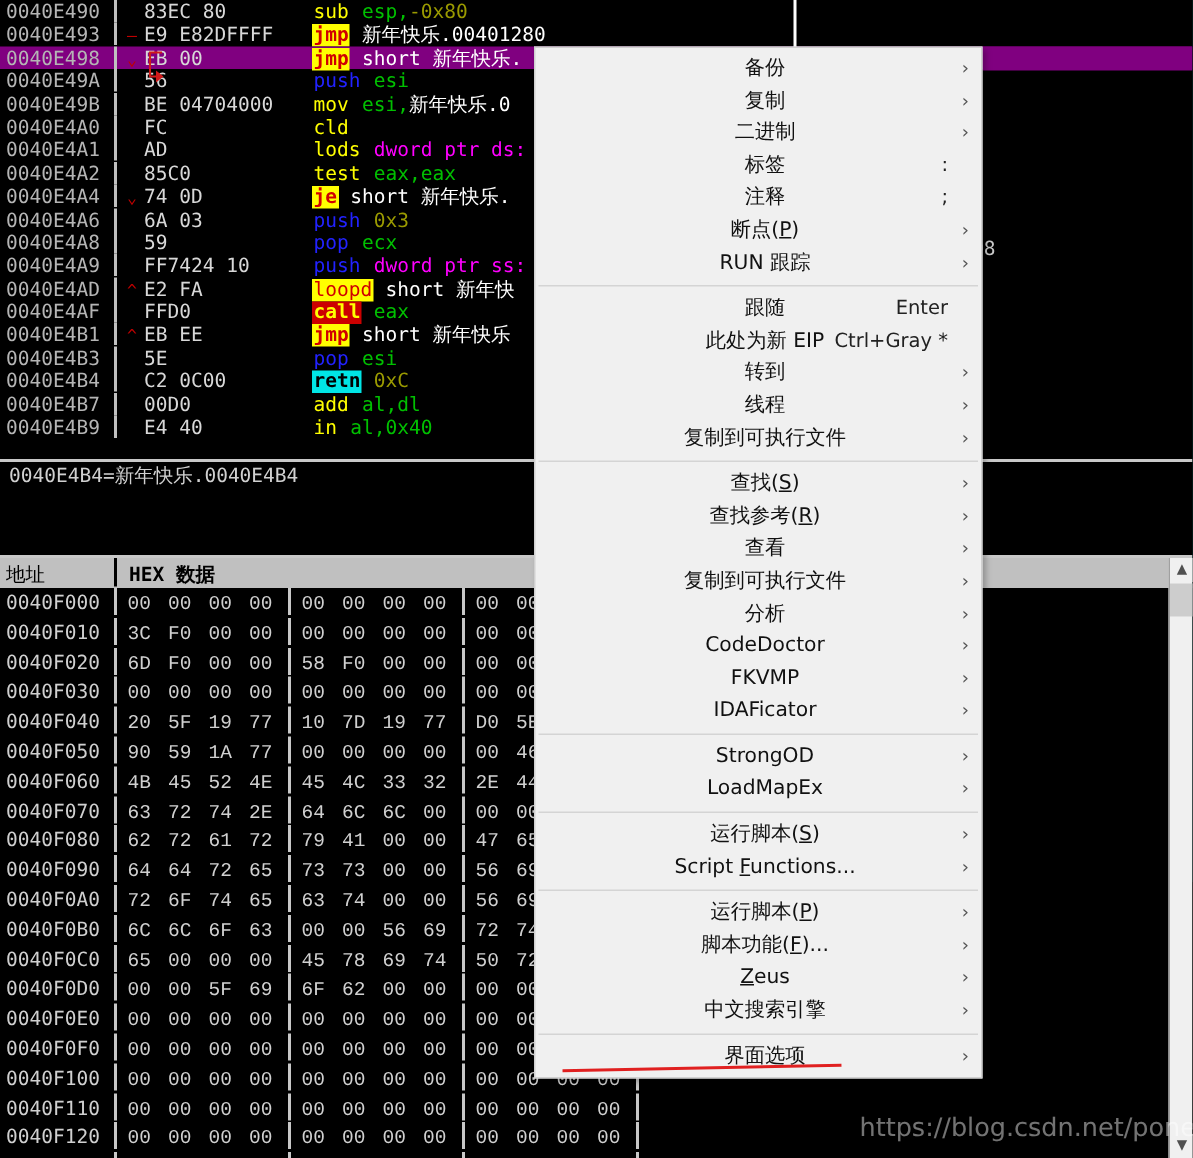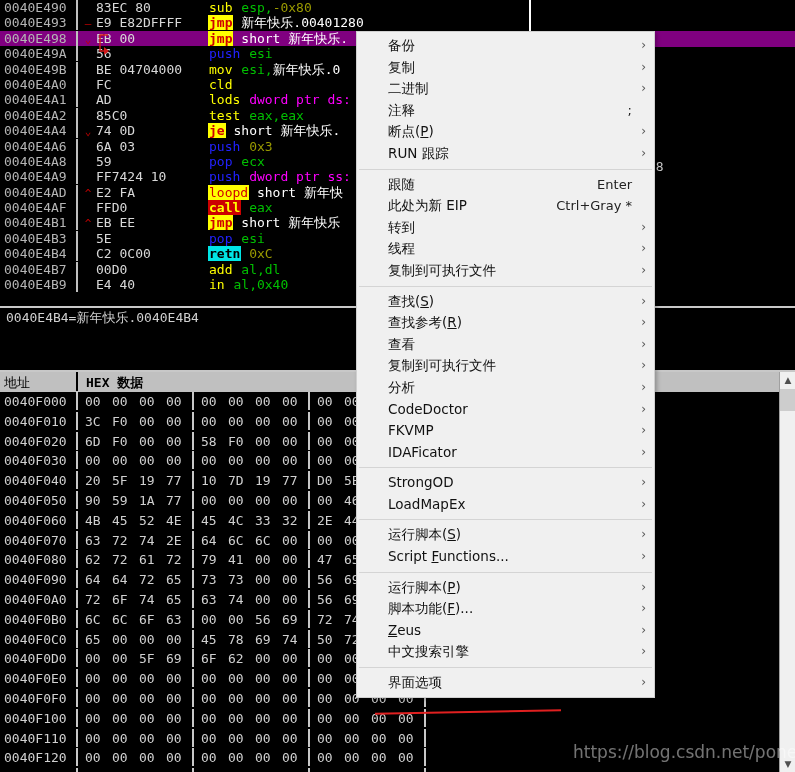--- a/index.html
+++ b/index.html
@@ -67,21 +67,21 @@
   #hexhead {
     position: relative; height: 20px; background: #c0c0c0; color: #000;
     font-size: 13px; line-height: 19px; white-space: nowrap;
   }
   #hexhead .hh-addr { display:inline-block; width: 76px; padding-left: 4px; font-family:"DejaVu Sans", sans-serif; }
   #hexhead .hh-sep { display:inline-block; width:2px; height:19px; background:#000; vertical-align:-4px; }
   #hexhead .hh-data { display:inline-block; padding-left: 8px; font-family:"DejaVu Sans Mono", monospace; font-weight:bold; }
   .hline { height: 19.8px; line-height: 19.8px; white-space: nowrap; font-size: 13px; color: #d0d0d0; }
   .hx-addr { display:inline-block; width: 76px; padding-left: 4px; color:#d0d0d0; }
   .hx-bar { display:inline-block; width:2px; height:18px; background:#c8c8c8; vertical-align:-4px; }
-  .hx-grp { display:inline-block; width: 114px; padding-left: 7px; }
+  .hx-grp { display:inline-block; width: 114px; padding-left: 7px; font-family: Liberation Mono, monospace; }
   .hx-grp span { display:inline-block; width: 27px; }
 
   
   #hexscroll {
     position: absolute; right: 0; top: 372px; width: 16px; height: 400px;
     background: #f0f0f0; border-left: 1px solid #a0a0a0;
   }
   .sb-btn { width: 16px; height: 16px; background: #f0f0f0; color: #505050;
     font-size: 9px; text-align: center; line-height: 16px; font-family:"DejaVu Sans", sans-serif; }
   .sb-thumb { position:absolute; top:17px; left:0; width:16px; height:22px; background:#cdcdcd; }
@@ -99,21 +99,21 @@
   #menu {
     position: absolute; left: 356px; top: 31px; width: 299px;
     background: #f0f0f0; border: 1px solid #d0d0d0;
     box-shadow: 2px 2px 4px rgba(0,0,0,0.25);
     font-family: "DejaVu Sans", sans-serif;
     padding: 3px 0 3px 0;
   }
   .mrow {
     position: relative; height: 21.6px; line-height: 21.6px;
     padding-left: 31px; padding-right: 22px;
-    font-size: 13.5px; color: #111; white-space: nowrap;
+    font-size: 13.5px; color: #111; white-space: nowrap; text-align: center;
   }
   .mrow .accel {
     position: absolute; right: 22px; top: 0; font-size: 13px; color: #222;
   }
   .mrow .sub {
     position: absolute; right: 8px; top: 0; font-size: 12px; color: #555;
   }
   .msep { height: 1px; background: #d4d4d4; margin: 4px 2px 4px 2px; }
   .u { text-decoration: underline; }
 
@@ -201,20 +201,21 @@
   <div id="hexscroll">
     <div class="sb-btn">▲</div>
     <div class="sb-thumb"></div>
     <div class="sb-btn sb-bot">▼</div>
   </div>
 
   <div id="menu">
       <div class="mrow"><span>备份</span><span class="sub">›</span></div>
       <div class="mrow"><span>复制</span><span class="sub">›</span></div>
       <div class="mrow"><span>二进制</span><span class="sub">›</span></div>
+      <div class="mrow"><span>标签</span><span class="accel">:</span></div>
       <div class="mrow"><span>注释</span><span class="accel">;</span></div>
       <div class="mrow"><span>断点(<span class="u">P</span>)</span><span class="sub">›</span></div>
       <div class="mrow"><span>RUN 跟踪</span><span class="sub">›</span></div>
       <div class="msep"></div>
       <div class="mrow"><span>跟随</span><span class="accel">Enter</span></div>
       <div class="mrow"><span>此处为新 EIP</span><span class="accel">Ctrl+Gray *</span></div>
       <div class="mrow"><span>转到</span><span class="sub">›</span></div>
       <div class="mrow"><span>线程</span><span class="sub">›</span></div>
       <div class="mrow"><span>复制到可执行文件</span><span class="sub">›</span></div>
       <div class="msep"></div>

